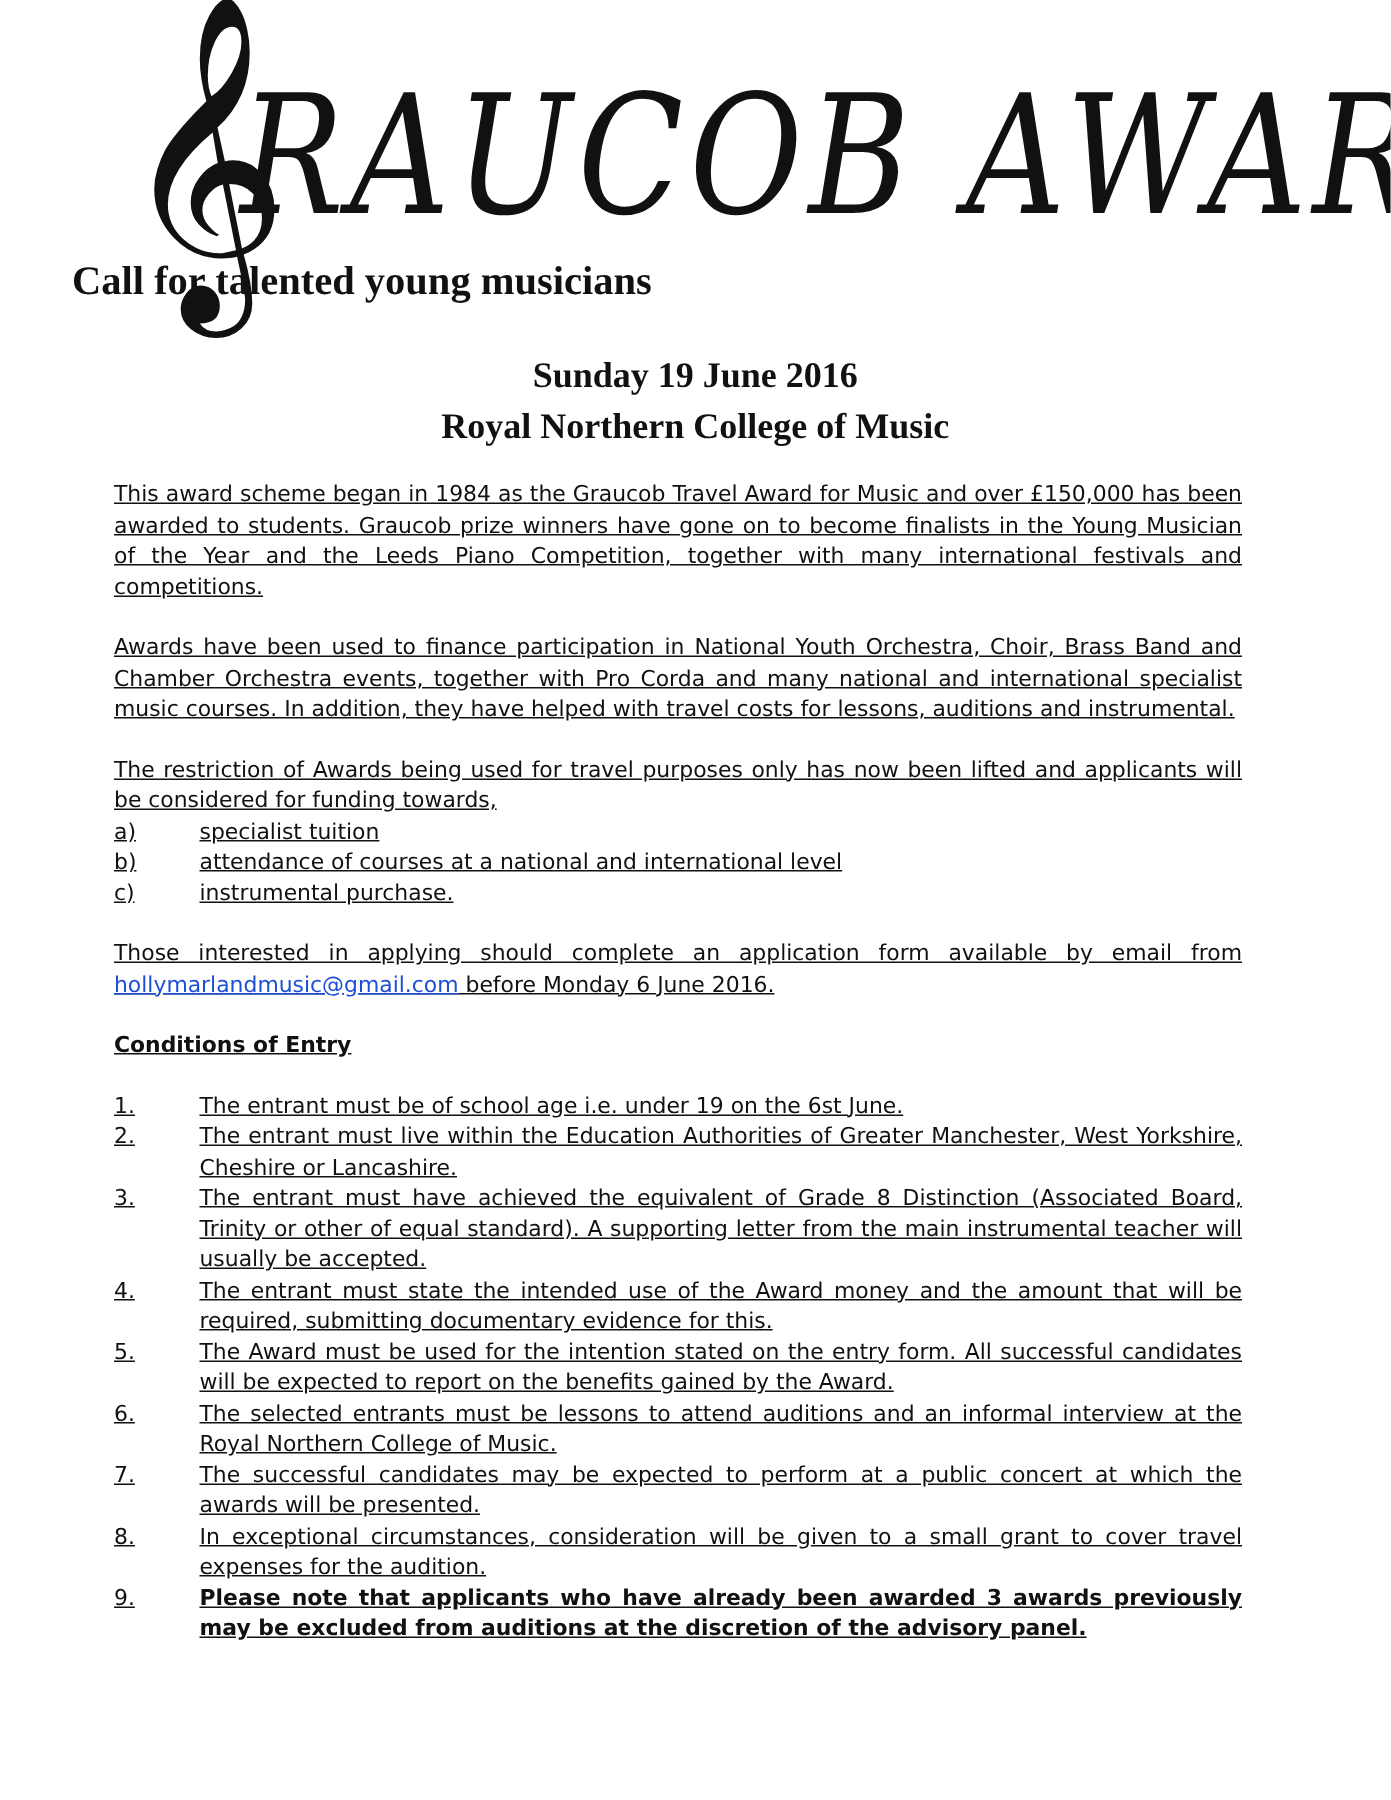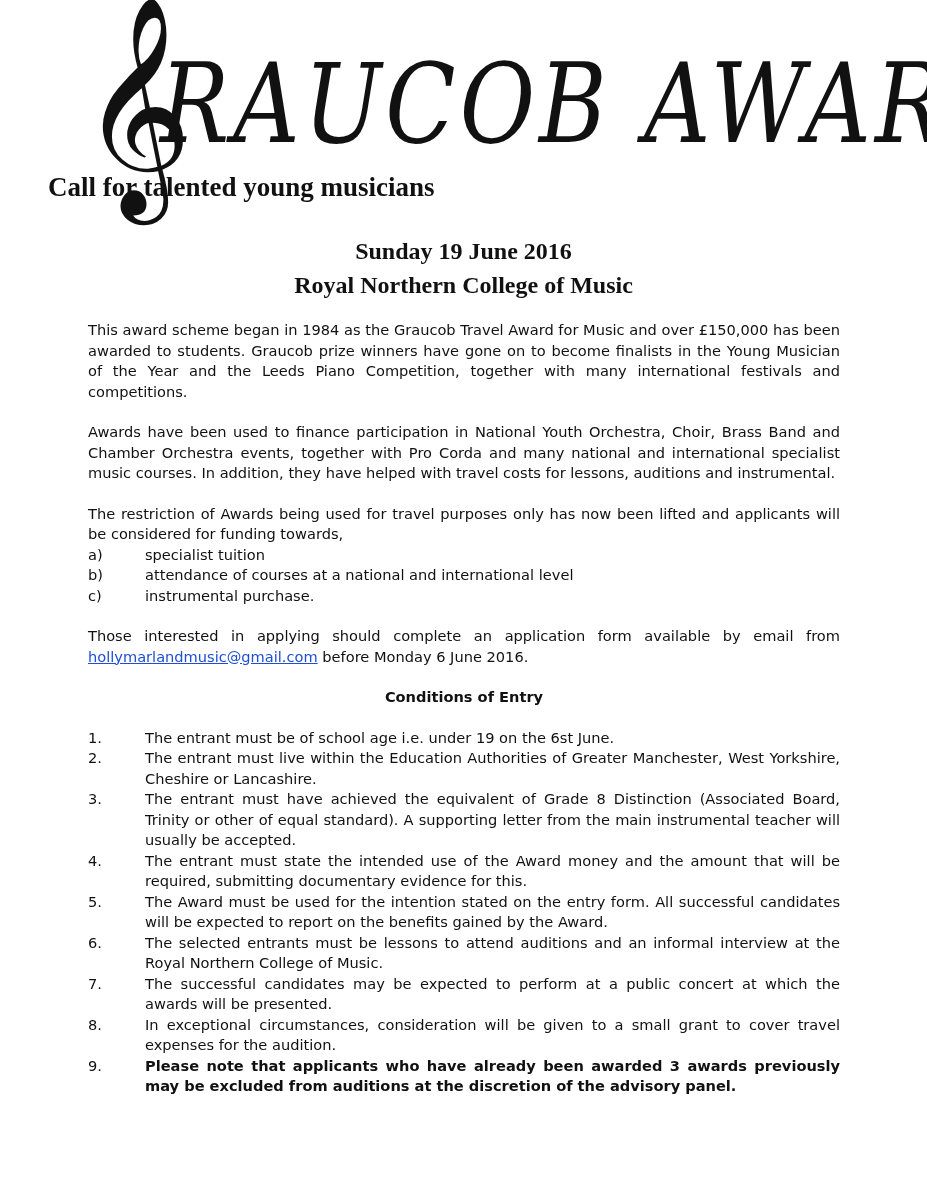--- a/index.html
+++ b/index.html
@@ -2,28 +2,28 @@
 <html><head>
 <meta charset="utf-8">
 <style>
   html,body{margin:0;padding:0;background:#fff;}
   body{width:927px;height:1200px;position:relative;overflow:hidden;color:#111;font-family:"DejaVu Sans",sans-serif;}
   .banner{position:absolute;left:40px;top:10px;width:860px;height:175px;}
   .clef{position:absolute;left:40px;top:0;font-family:"DejaVu Serif",serif;font-size:190px;line-height:1;}
   .title{position:absolute;left:120px;top:30px;font-family:"DejaVu Serif",serif;font-style:italic;font-size:92px;letter-spacing:4px;transform:scaleY(1.2);transform-origin:left top;white-space:nowrap;}
   .h-call{position:absolute;left:0;width:927px;top:172px;font-family:"Liberation Serif",serif;font-weight:bold;font-size:27px;margin-left:48px;}
   .h-date{position:absolute;left:0;width:927px;top:234px;text-align:center;font-family:"Liberation Serif",serif;font-weight:bold;font-size:24px;line-height:34px;}
-  .body{position:absolute;left:88px;top:320px;width:752px;font-size:14.6px;line-height:20.5px;text-align:justify;}
+  .body{position:absolute;left:76px;top:320px;width:752px;font-size:14.6px;line-height:20.5px;text-align:justify;text-decoration:underline;}
   .body p{margin:0 0 20px 0;}
   .list{margin:0;padding:0;list-style:none;}
   .list li{display:flex;}
   .list .mk{width:57px;flex:none;}
   .list .tx{flex:1;text-align:justify;}
   a.email{color:#1d4ed8;text-decoration:underline;}
-  .cond-h{text-align:center;font-weight:bold;margin:18px 0 20px 0;}
+  .cond-h{text-align:left;font-weight:bold;margin:18px 0 20px 0;}
   .b{font-weight:bold;}
 </style>
 </head>
 <body>
 
 <div class="banner">
   <span class="clef">𝄞</span>
   <span class="title">RAUCOB AWARDS</span>
 </div>
 <div class="h-call">Call for talented young musicians</div>

